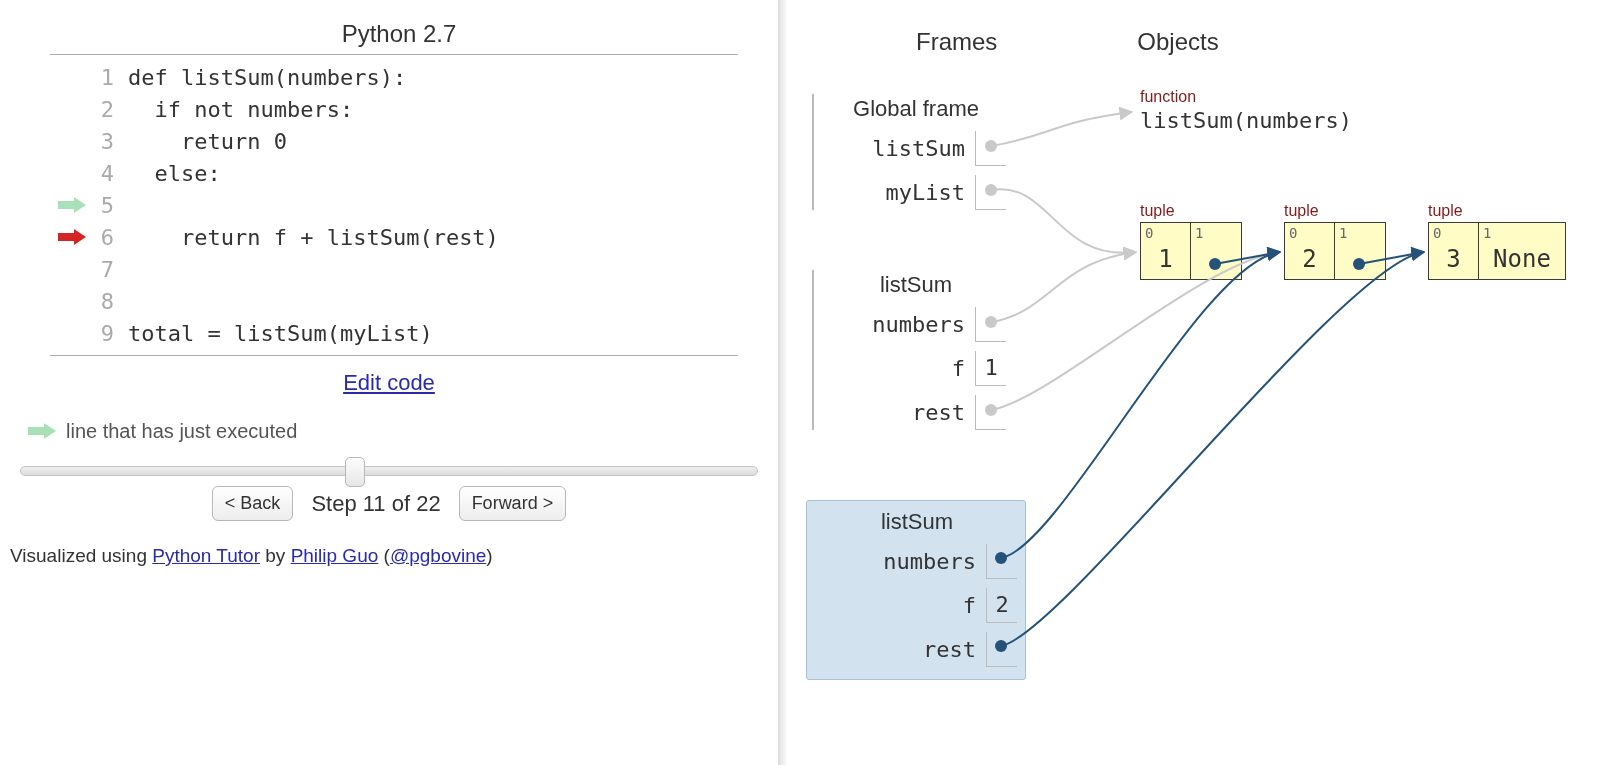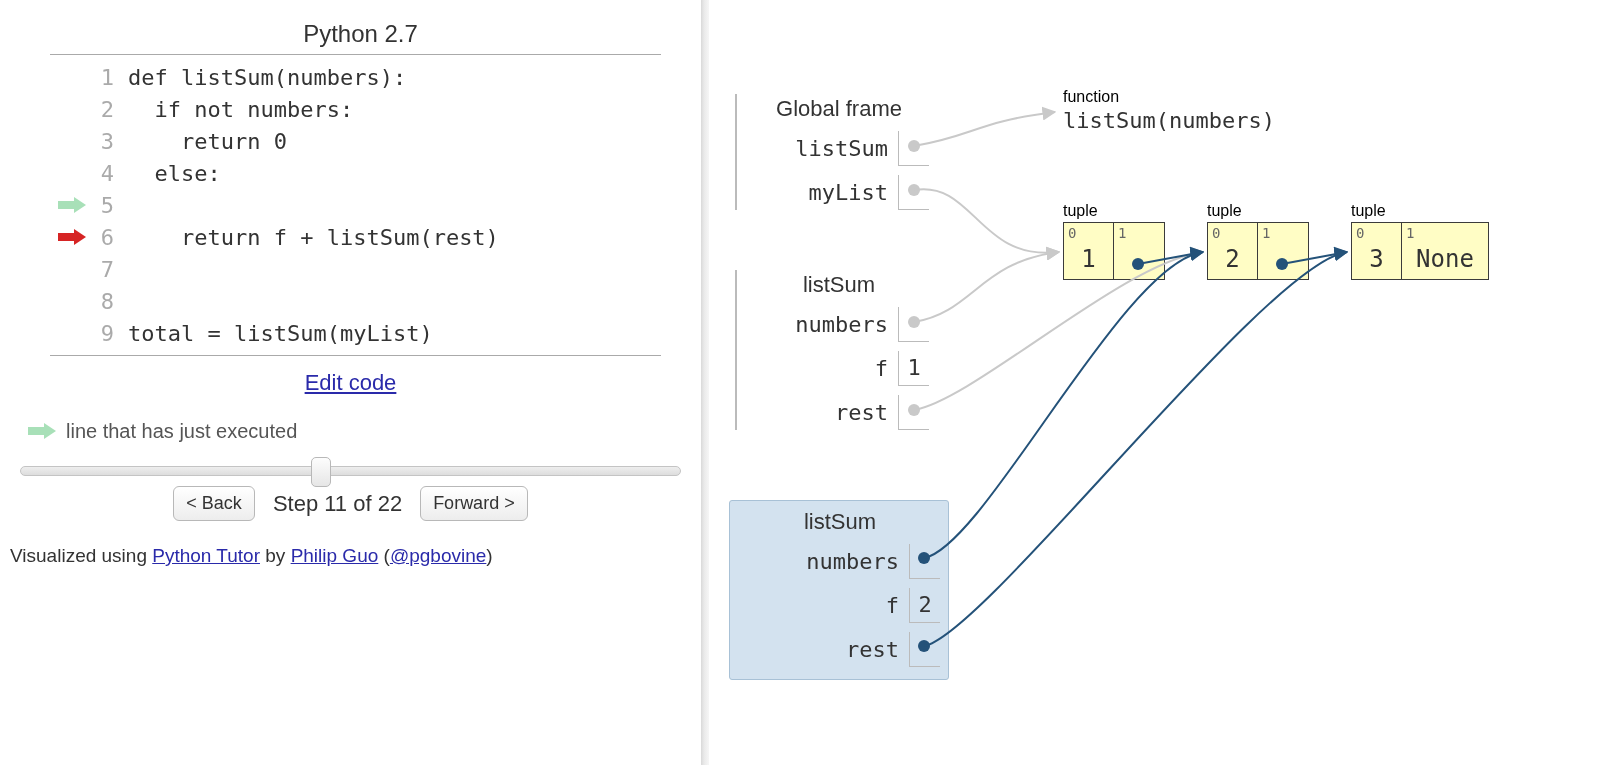--- a/index.html
+++ b/index.html
@@ -1,17 +1,17 @@
 <!DOCTYPE html>
 <html><head>
 <meta charset="utf-8">
 <style>
   html,body{margin:0;padding:0;background:#fff;font-family:Verdana,Geneva,sans-serif;color:#333;font-size:18px;}
   .wrap{display:flex;width:1600px;height:765px;position:relative;}
-  .left{width:701px;padding:20px 10px 10px 10px;box-sizing:border-box;}
+  .left{width:778px;padding:20px 10px 10px 10px;box-sizing:border-box;}
   .divider{width:8px;background:linear-gradient(to right,#d9d9d9,#eaeaea 40%,#f6f6f6);height:100%;}
   .right{flex:1;position:relative;}
   .lang{font-size:24px;text-align:center;margin:0 60px 6px 80px;}
   .code-box{border-top:1px solid #aaa;border-bottom:1px solid #aaa;margin:0 30px 0 40px;padding:6px 0;}
   .code-row{display:flex;align-items:center;height:32px;}
   .arrow-cell{width:36px;display:flex;justify-content:flex-end;padding-right:6px;}
   .ln{width:22px;text-align:right;color:#aaa;font-size:22px;font-family:Menlo,Consolas,monospace;}
   .code{font-family:Menlo,Consolas,monospace;font-size:22px;padding-left:14px;white-space:pre;}
   .edit{display:block;text-align:center;margin:14px auto 18px;color:#2a2aaa;text-decoration:underline;font-size:22px;}
   .legend{font-size:20px;color:#555;margin-left:18px;line-height:34px;}
@@ -25,21 +25,21 @@
   .credit a{color:#2a2aaa;text-decoration:underline;}
   svg.arrow{display:block;}
   .headers{position:absolute;left:130px;top:28px;display:flex;gap:140px;font-size:24px;}
   .frame-block{position:absolute;}
   .frame-name{font-family:Liberation Sans, sans-serif;font-size:22px;text-align:center;padding-bottom:4px;}
   .var-row{display:flex;align-items:center;justify-content:flex-end;height:44px;}
   .var-name{font-family:Menlo,Consolas,monospace;font-size:22px;padding-right:10px;text-align:right;}
   .var-box{border-left:1px solid #bbb;border-bottom:1px solid #bbb;min-width:30px;height:34px;display:flex;align-items:center;justify-content:center;font-family:Menlo,Consolas,monospace;font-size:22px;}
   .frame-highlight{background:#d3e2ef;border:1px solid #a8c1d6;border-radius:3px;padding:8px 8px 8px 0;}
   .side-bar{position:absolute;width:2px;background:#bbb;}
-  .obj-label{position:absolute;font-size:16px;color:#000000;}
+  .obj-label{position:absolute;font-size:16px;color:#7f1d1d;}
   .obj-func{position:absolute;font-family:Menlo,Consolas,monospace;font-size:22px;}
   .tuple{position:absolute;display:flex;border:1px solid #3b3b3b;background:#fffdc5;}
   .tuple .cell{border-right:1px solid #3b3b3b;min-width:50px;position:relative;padding:22px 4px 6px 4px;box-sizing:border-box;font-family:Menlo,Consolas,monospace;font-size:24px;text-align:center;}
   .tuple .cell.wide{min-width:86px;}
   .tuple .cell:last-child{border-right:none;}
   .tuple .idx{position:absolute;top:2px;left:4px;font-size:14px;color:#666;}
   svg.overlay{position:absolute;left:0;top:0;pointer-events:none;}
   .dot{fill:#c9c9c9;}
   .dot-dark{fill:#245279;}
   .ptr-light{stroke:#c9c9c9;stroke-width:2;fill:none;}
@@ -127,20 +127,24 @@
       <a href="#">Python Tutor</a>
       <span> by </span>
       <a href="#">Philip Guo</a>
       <span> (</span><a href="#">@pgbovine</a><span>)</span>
     </div>
   </div>
 
   <div class="divider"></div>
 
   <div class="right" id="right-pane">
+    <div class="headers">
+      <span>Frames</span>
+      <span>Objects</span>
+    </div>
 
   <div class="obj-label" style="left: 354px; top: 88px;">function</div>
       <div class="obj-func" style="left: 354px; top: 108px;">listSum(numbers)</div>
       <div class="obj-label" style="left: 354px; top: 202px;">tuple</div>
       <div class="tuple" style="left: 354px; top: 222px;">
         <div class="cell"><span class="idx">0</span><span>1</span></div>
         <div class="cell">
           <span class="idx">1</span>
         </div>
       </div>

